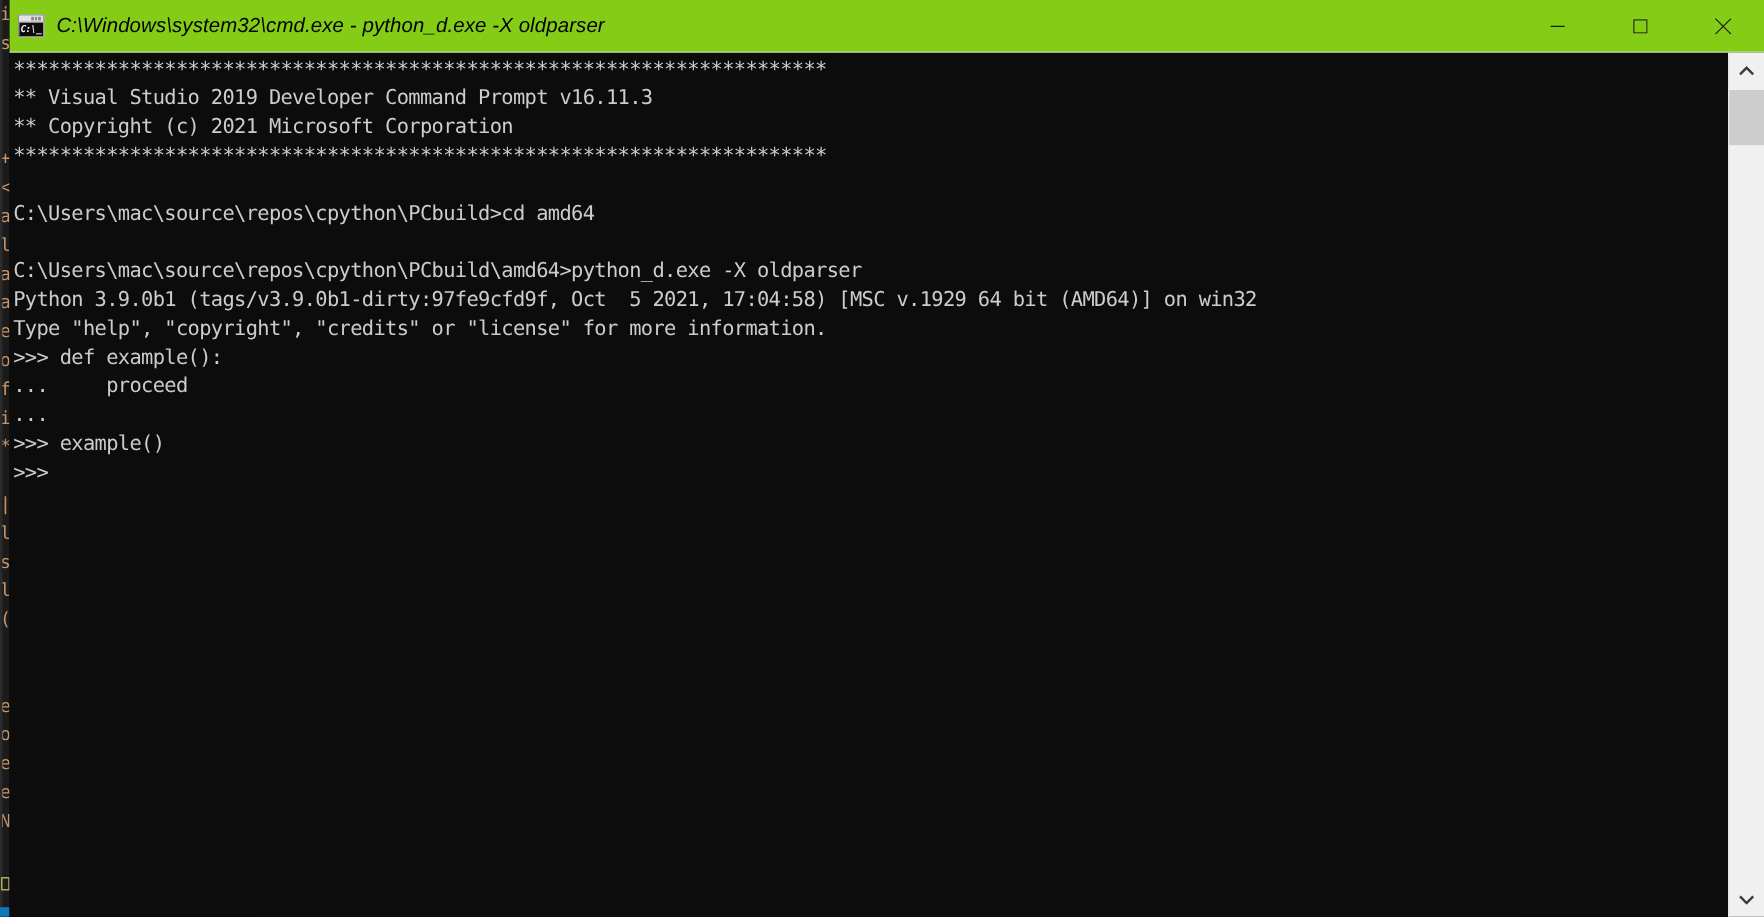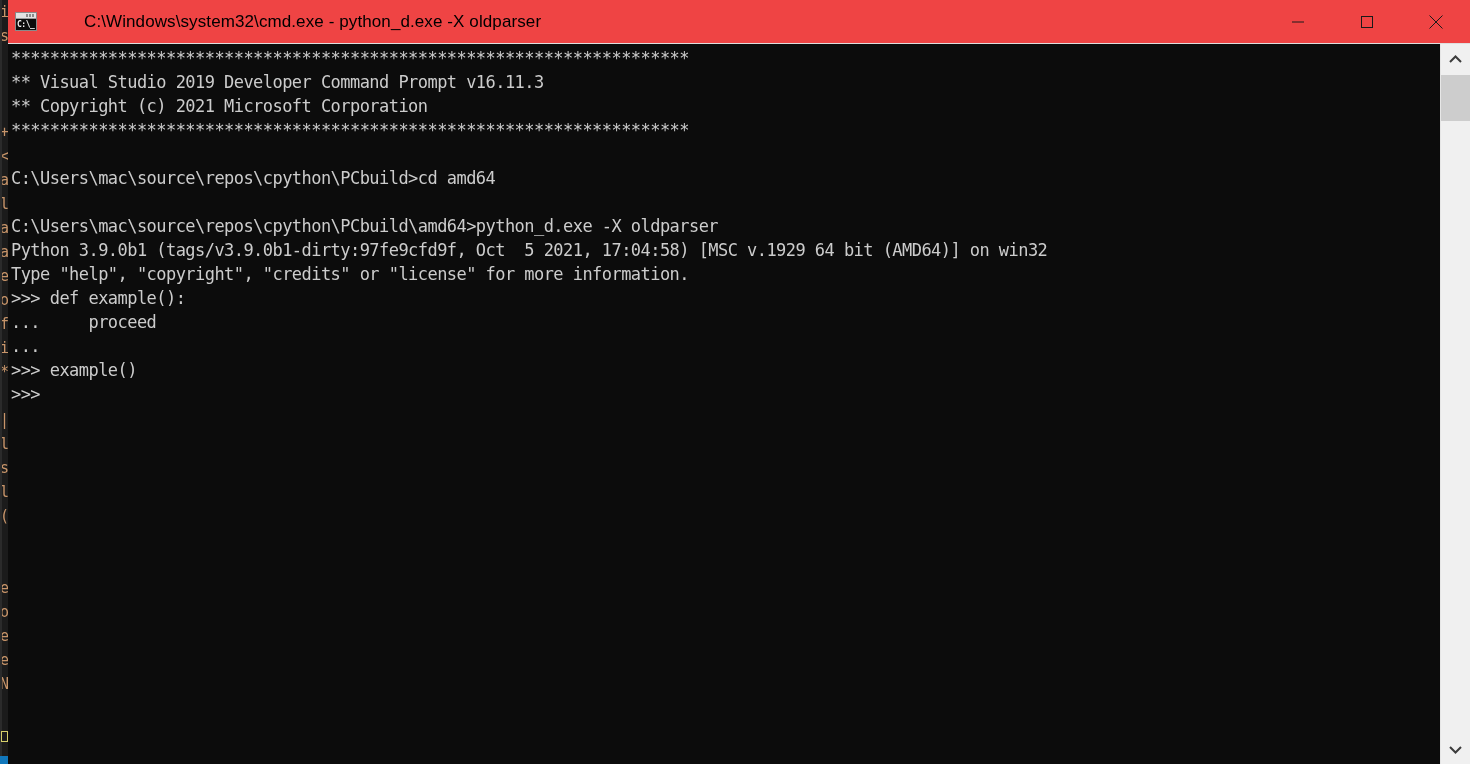--- a/index.html
+++ b/index.html
@@ -58,25 +58,26 @@
     position: absolute;
     left: 8px; top: 0;
     width: 1462px; height: 764px;
     z-index: 5;
   }
 
   
   #titlebar {
     position: relative;
     height: 44px;
-    background: #ef4444;
+    background: #84cc16;
     border-bottom: 1px solid #dfdfdf;
     box-sizing: border-box;
     display: flex;
     align-items: center;
+    font-style: italic;
   }
   #app-icon {
     width: 22px; height: 19px;
     margin-left: 7px;
     margin-right: 10px;
     position: relative;
     flex: 0 0 auto;
     background: #f2f2f2;
     border: 1px solid #8a8a8a;
     box-sizing: border-box;
@@ -106,21 +107,20 @@
     font-weight: bold;
     letter-spacing: -0.5px;
     padding-left: 1px;
     white-space: nowrap;
   }
   #title-text {
     font-size: 17px;
     color: #000000;
     white-space: nowrap;
     letter-spacing: 0.1px;
-    margin-left: 37px;
   }
   #window-controls {
     position: absolute;
     right: 0; top: 0;
     height: 44px;
     display: flex;
   }
   .winbtn {
     width: 69px; height: 44px;
     display: flex;

